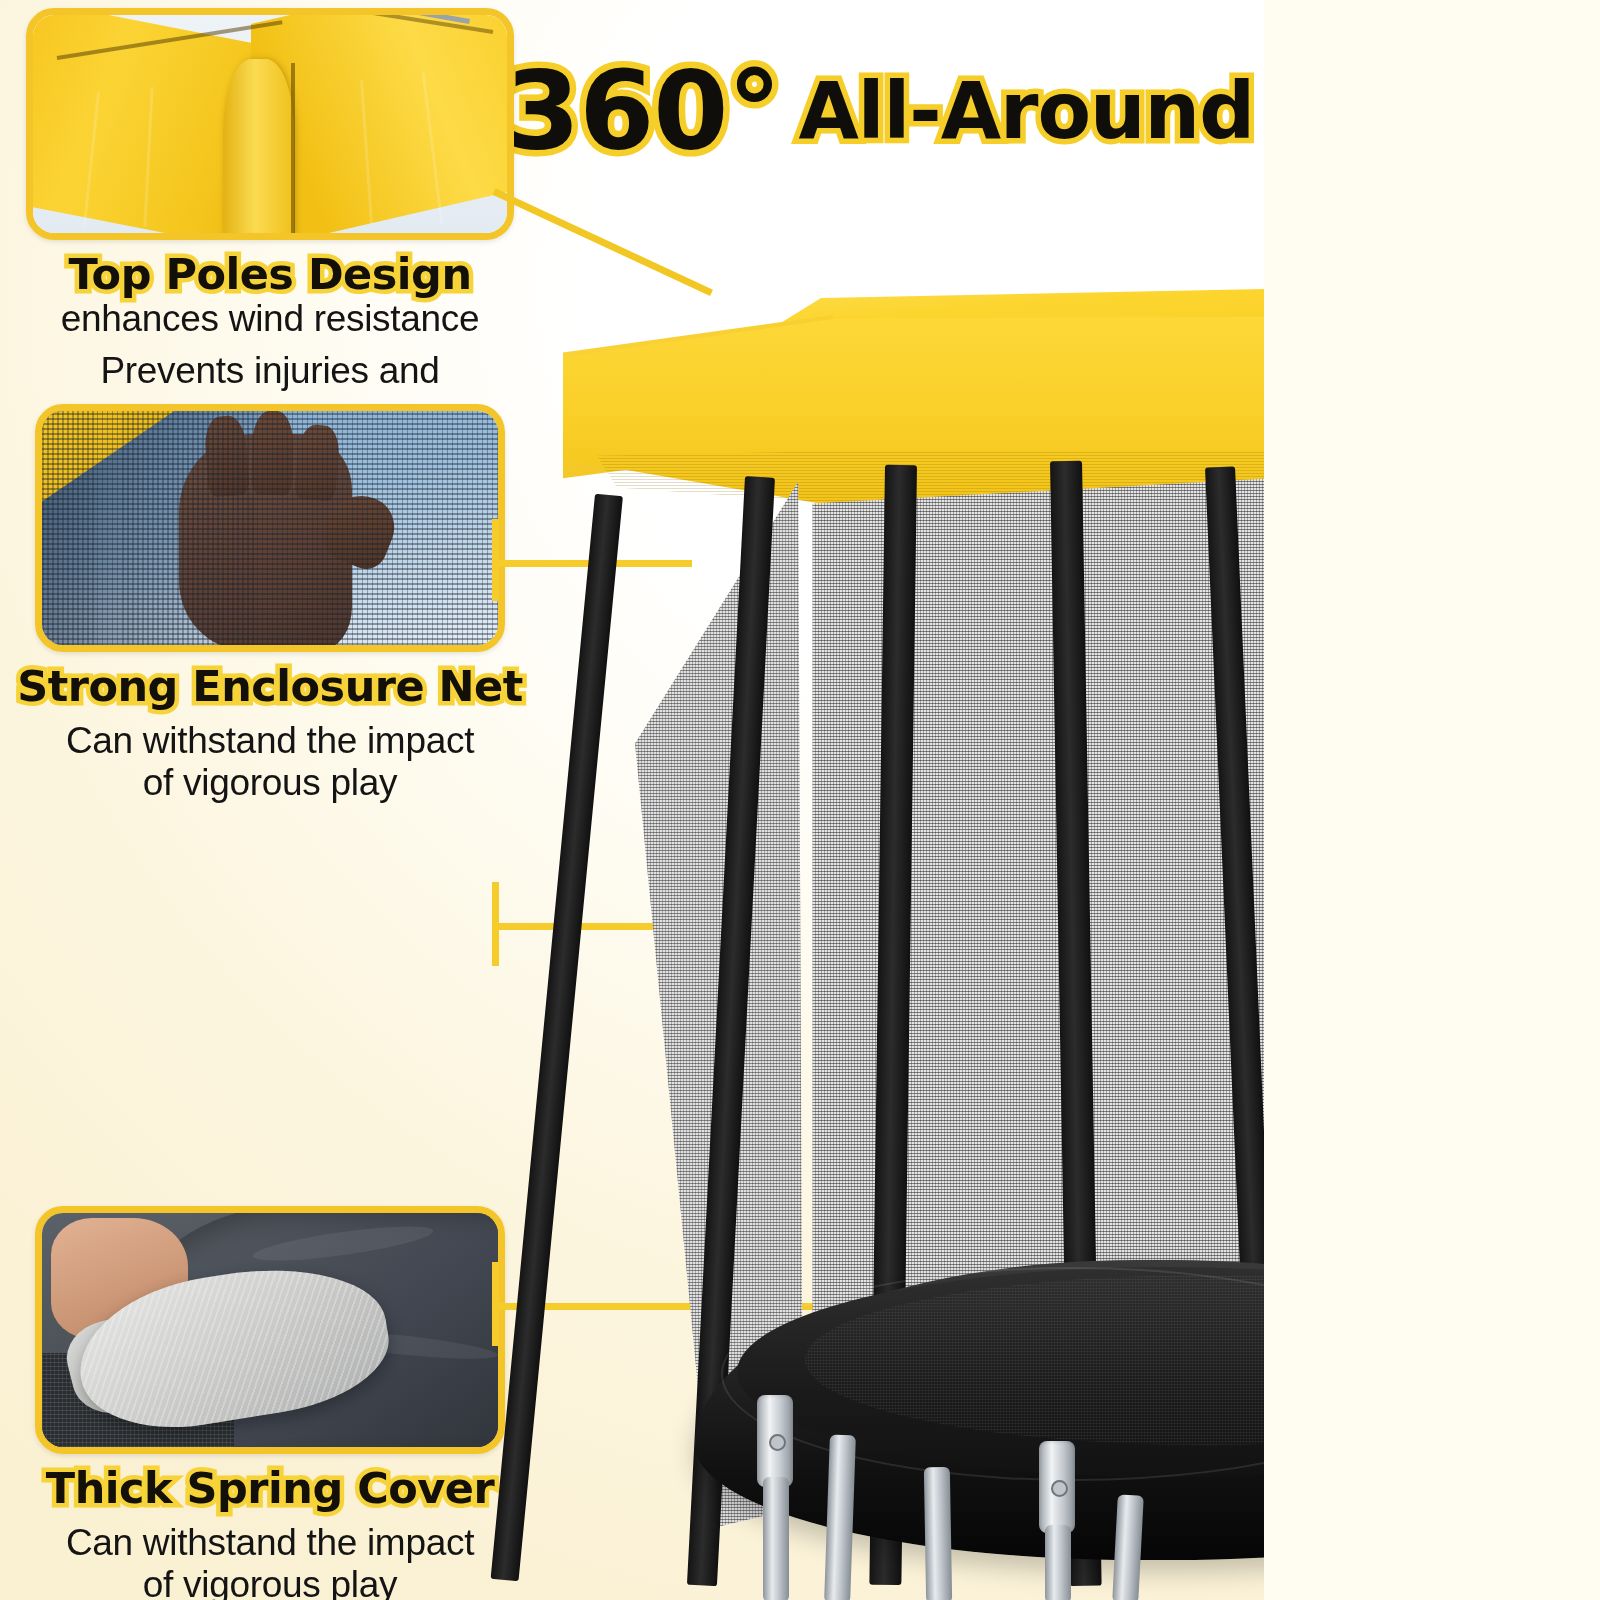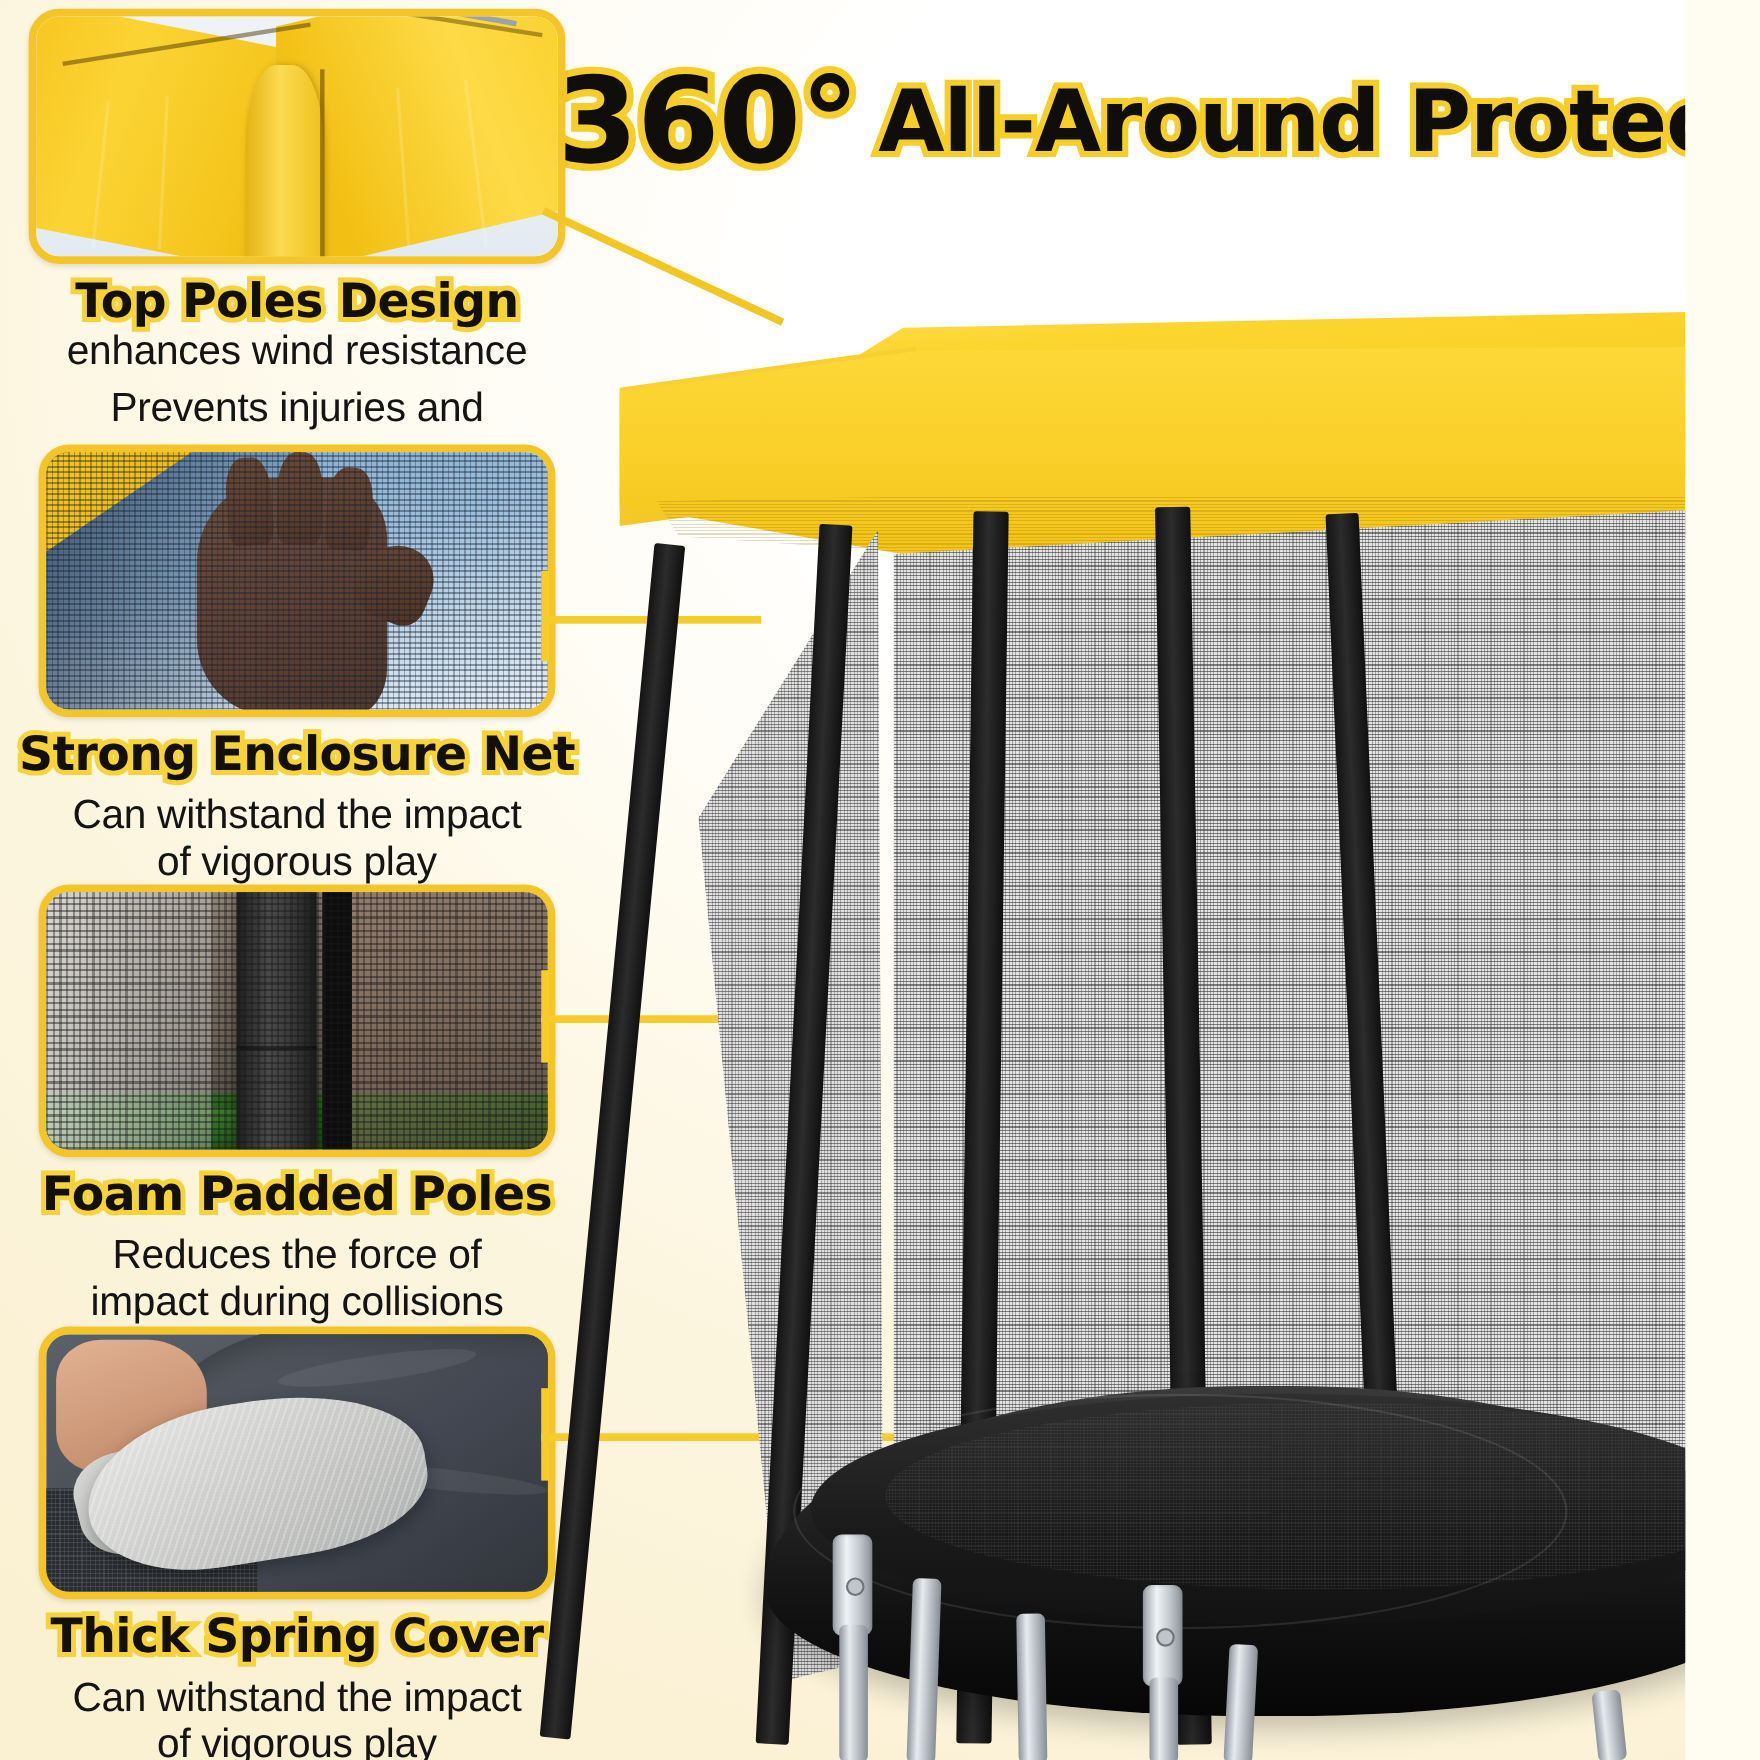--- a/index.html
+++ b/index.html
@@ -2,21 +2,21 @@
 <html><head>
 <meta charset="utf-8">
 <style>
   html,body{margin:0;padding:0;}
   body{
     width:1600px;height:1600px;overflow:hidden;
     font-family:"Liberation Sans", sans-serif;
     background:#FFFDF2;
   }
   #stage{
-    position:relative;width:1532px;height:1600px;
+    position:relative;width:1264px;height:1600px;
     background:
       radial-gradient(120% 95% at 78% 18%, #FFFFFF 0%, #FFFFFF 26%, #FEFBEF 47%, #FCF5DE 68%, #FAF0D2 100%);
     overflow:hidden;
   }
 
   
   .headline{
     position:absolute;left:505px;top:46px;width:1090px;height:130px;
     display:flex;align-items:center;justify-content:flex-start;gap:18px;
     white-space:nowrap;
@@ -336,39 +336,20 @@
         <div class="finger" style="left:56%;top:6%;width:9%;height:32%;transform:rotate(5deg);"></div>
         <div class="thumbf"></div>
         <div class="net-mesh"></div>
       </div>
     </div>
     <div class="ftitle">Strong Enclosure Net</div>
     <div class="fdesc">Can withstand the impact</div>
     <div class="fdesc" style="margin-top:0;">of vigorous play</div>
   </div>
 
-  <div class="feature" style="top:804px;">
-    <div class="thumb" style="width:470px;height:248px;">
-      <div class="scene">
-        <div class="bg3"></div>
-        <div class="grass3"></div>
-        <div class="grass3b"></div>
-        <div class="warm3"></div>
-        <div class="mesh3-light"></div>
-        <div class="pole3">
-            <div class="ring"></div>
-          </div>
-        <div class="strap3"></div>
-        <div class="mesh3"></div>
-      </div>
-    </div>
-    <div class="ftitle">Foam Padded Poles</div>
-    <div class="fdesc">Reduces the force of</div>
-    <div class="fdesc" style="margin-top:0;">impact during collisions</div>
-  </div>
 
   <div class="feature" style="top:1206px;">
     <div class="thumb" style="width:470px;height:248px;">
       <div class="scene">
         <div class="bg4"></div>
         <div class="grassstrip"></div>
         <div class="pad4"></div>
         <div class="pad4-fold" style="left:46%;top:8%;width:40%;height:10%;transform:rotate(-8deg);"></div>
         <div class="pad4-fold" style="left:56%;top:52%;width:44%;height:8%;transform:rotate(6deg);"></div>
         <div class="darkmesh4"></div>

